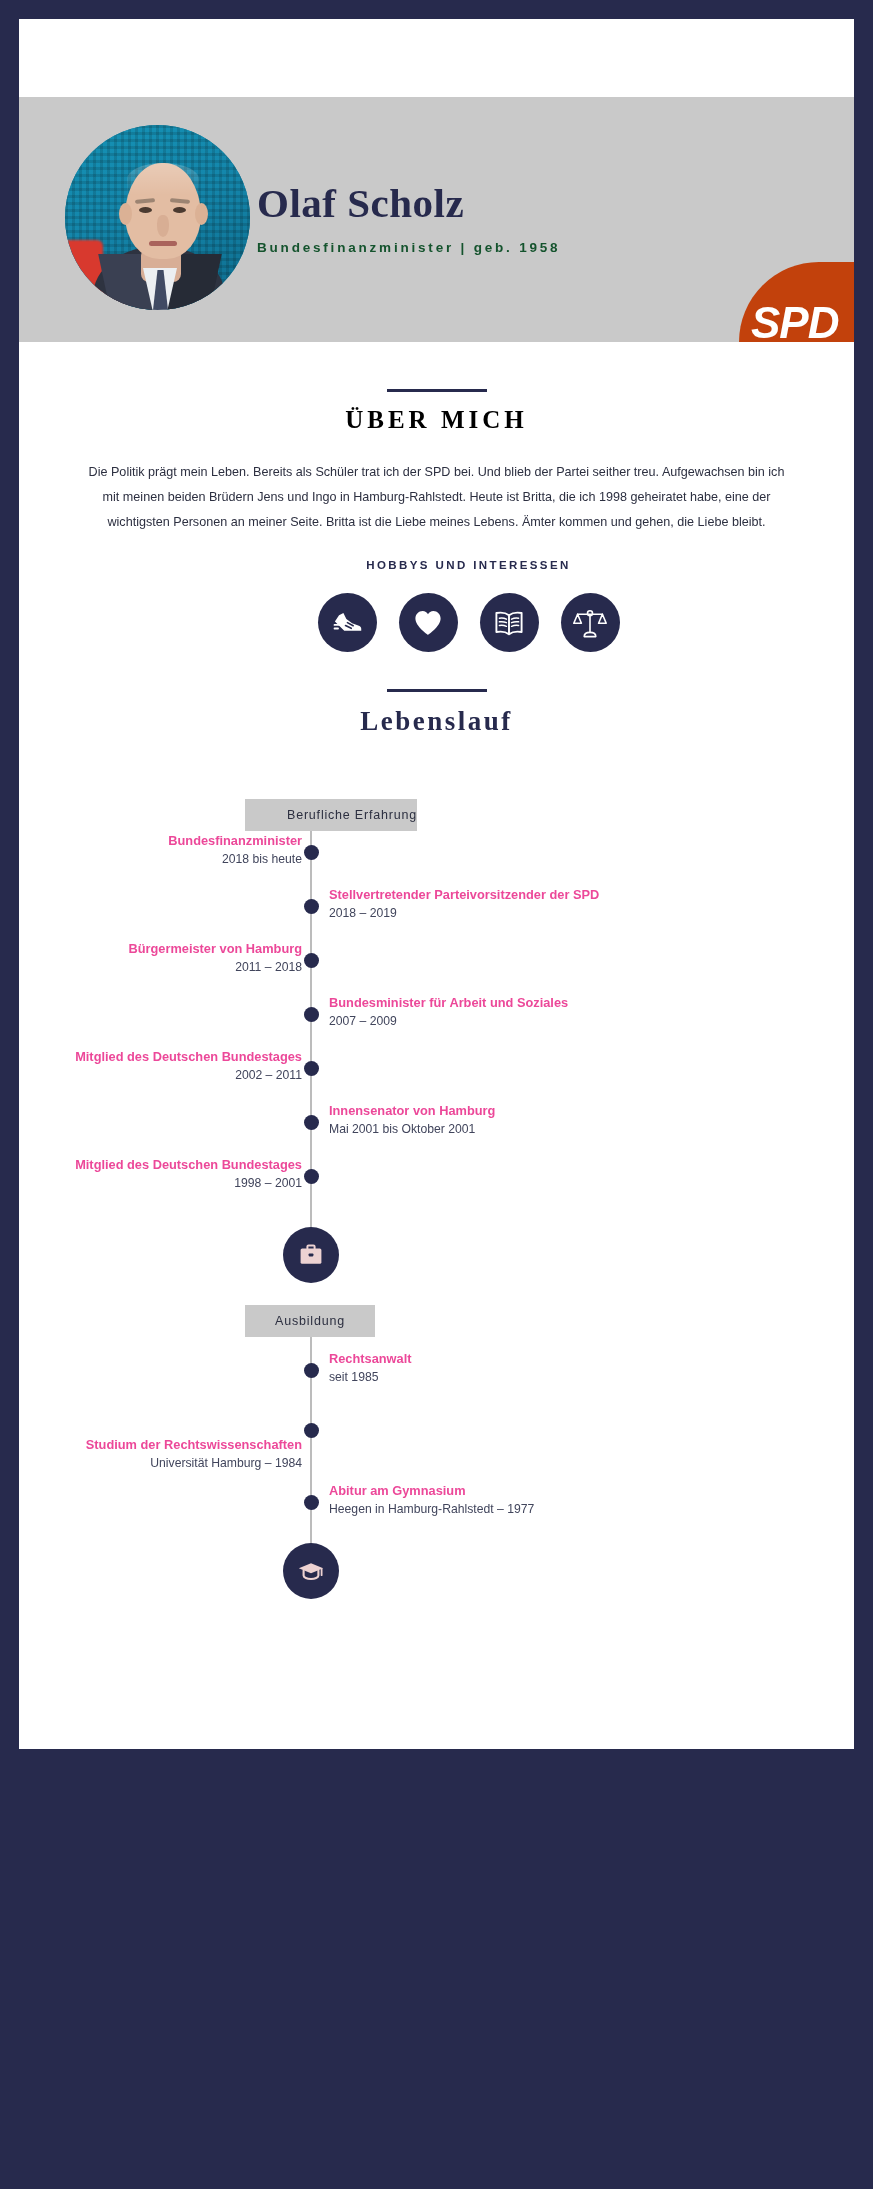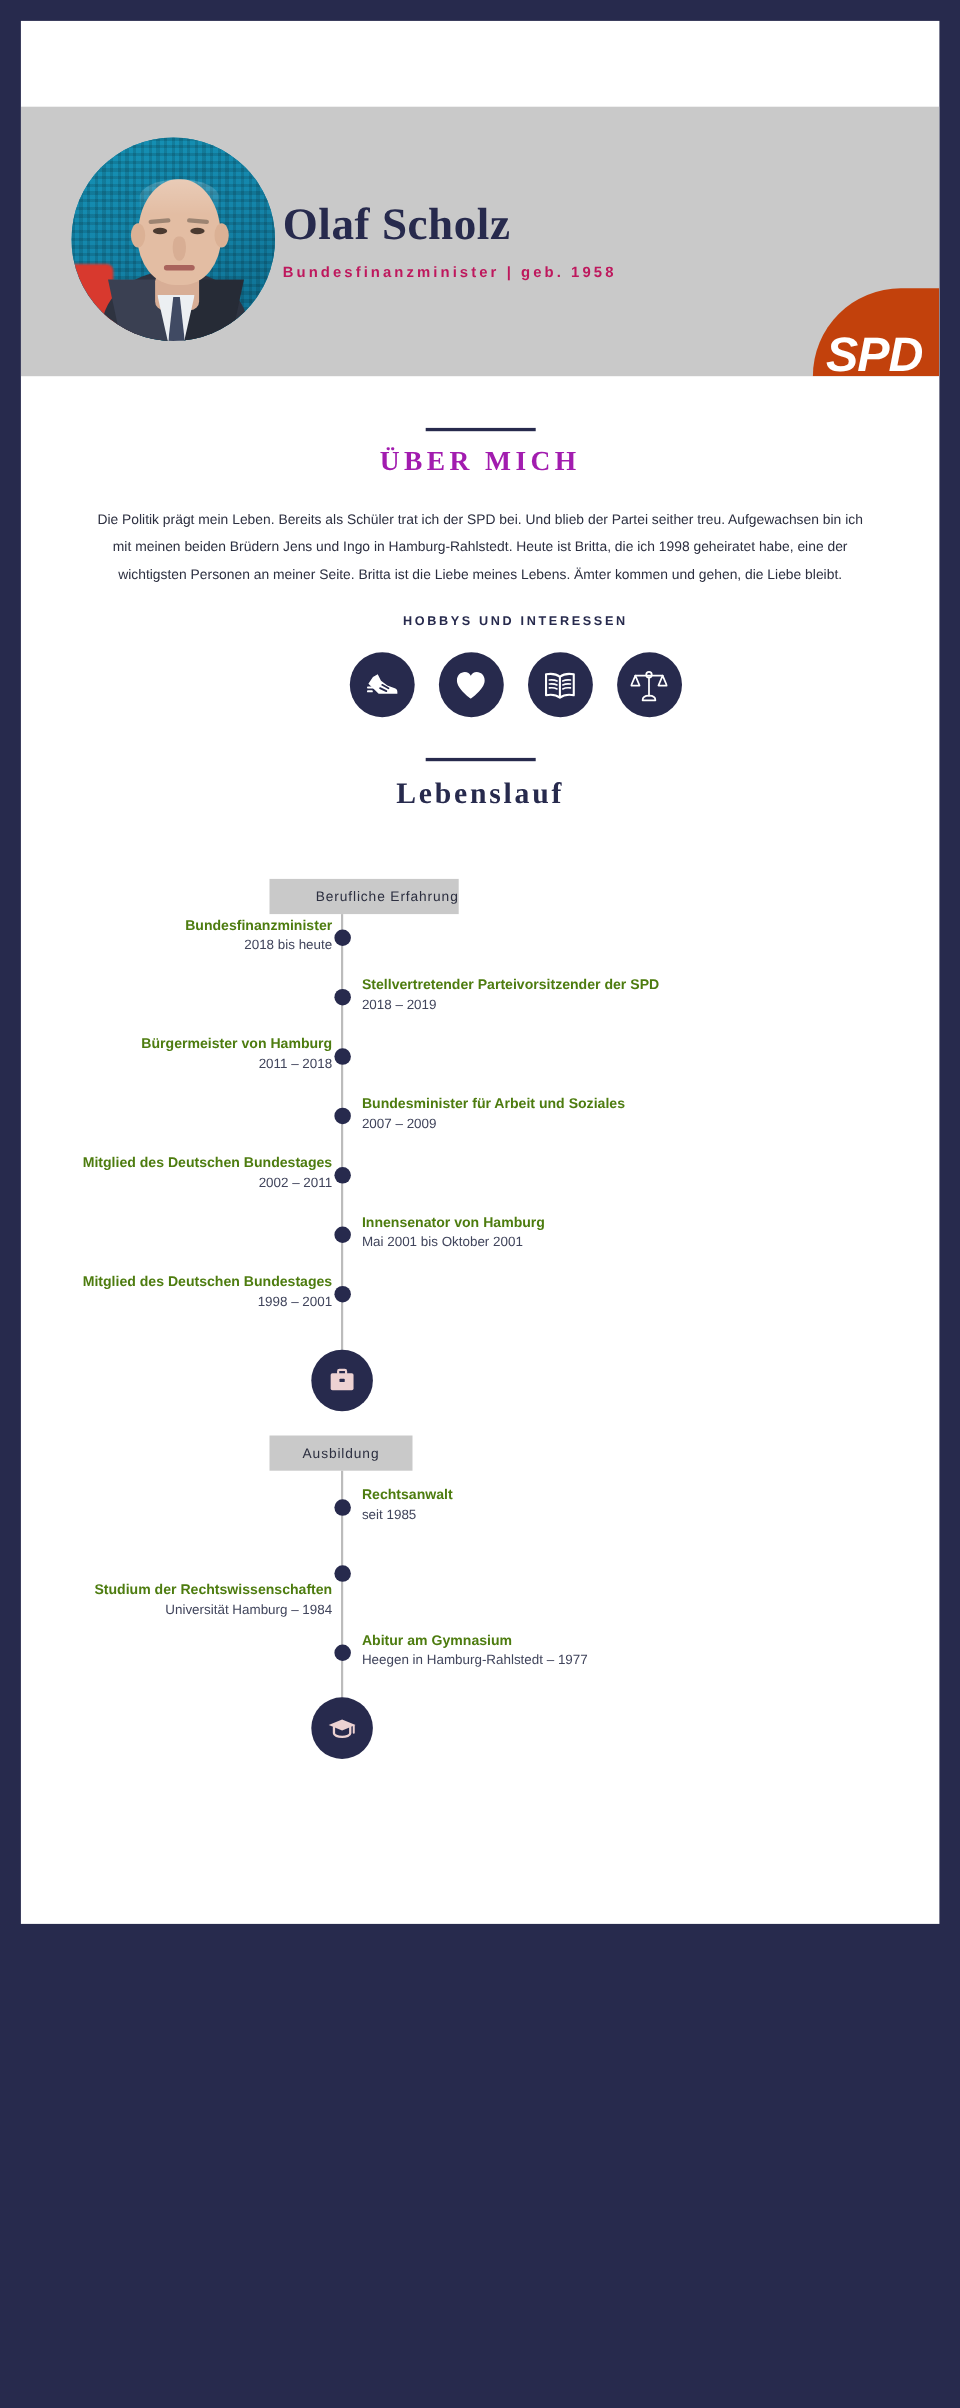--- a/index.html
+++ b/index.html
@@ -214,21 +214,21 @@
     letter-spacing: 0.5px;
     line-height: 1.1;
     margin: 0;
   }
   .person-role {
     margin-top: 14px;
     font-family: "Liberation Sans", sans-serif;
     font-weight: bold;
     font-size: 13.5px;
     letter-spacing: 2.8px;
-    color: #be185d;
+    color: #14532d;
   }
 
   .spd-logo {
     position: absolute;
     right: 0;
     bottom: 0;
     width: 115px;
     height: 80px;
     background: #c2410c;
     border-top-left-radius: 115px;
@@ -252,21 +252,21 @@
     height: 3px;
     background: #272a4d;
     margin: 0 auto 14px auto;
   }
   .sec-title-caps {
     text-align: center;
     font-family: "Liberation Serif", serif;
     font-weight: bold;
     font-size: 25px;
     letter-spacing: 4px;
-    color: #a21caf;
+    color: #000000;
     margin: 0;
   }
   .sec-title-norm {
     text-align: center;
     font-family: "Liberation Serif", serif;
     font-weight: bold;
     font-size: 27px;
     letter-spacing: 2.5px;
     color: #272a4d;
     margin: 0;
@@ -369,21 +369,21 @@
     right: 552px;
     text-align: right;
   }
   .tl-item.right {
     left: 310px;
     text-align: left;
   }
   .tl-role {
     font-weight: bold;
     font-size: 12.8px;
-    color: #4d7c0f;
+    color: #ec4899;
     white-space: nowrap;
     line-height: 1.25;
   }
   .tl-date {
     margin-top: 3px;
     font-size: 12.2px;
     color: #41455c;
     white-space: nowrap;
     line-height: 1.25;
   }

